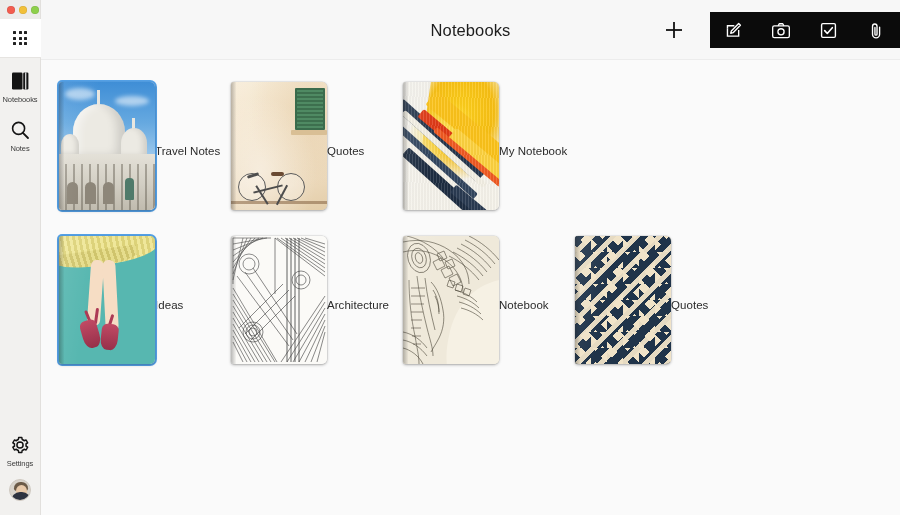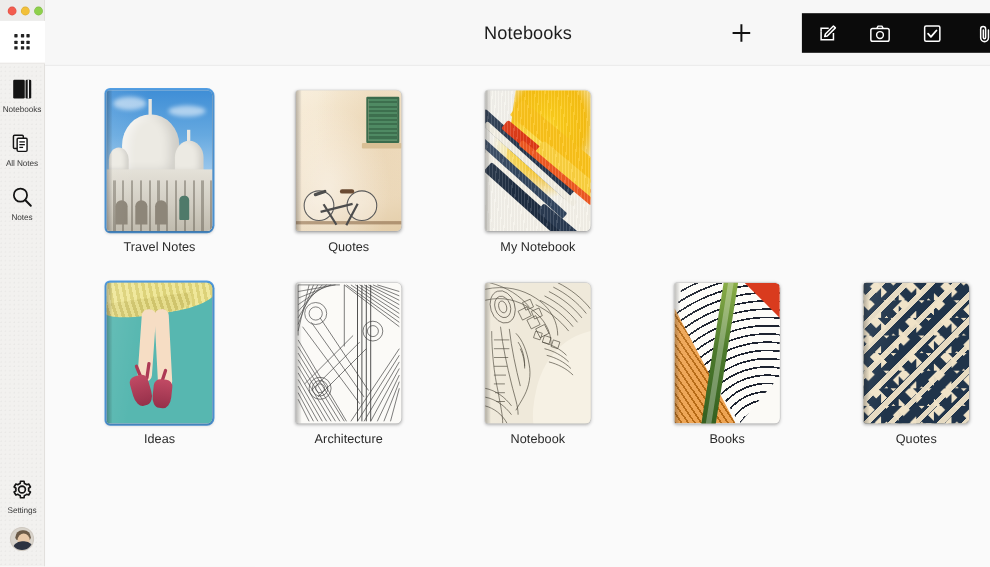--- a/index.html
+++ b/index.html
@@ -88,21 +88,21 @@
     position:absolute; right:0; top:12px;
     width:190px; height:36px;
     background:#0b0b0b;
     display:flex; align-items:center; justify-content:space-around;
   }
   .tb-btn { width:34px; height:30px; display:flex; align-items:center; justify-content:center; cursor:pointer;}
 
   
   .content { flex:1 1 auto; padding:22px 0 0 0; overflow:hidden; }
   .row { display:flex; padding-left:18px; }
-  .cell { width:172px; display:flex; flex-direction:column; align-items:center; }
+  .cell { width:172px; display:flex; flex-direction:row; align-items:center; }
   .nb-wrap { position:relative; cursor:pointer; }
   .nb {
     width:96px; height:128px; border-radius:3px 5px 5px 3px;
     overflow:hidden; position:relative;
     box-shadow:0 1px 3px rgba(0,0,0,0.30), 0 0 0 0.5px rgba(0,0,0,0.10);
     background:#ddd;
   }
   .nb.tall { height:132px; }
   .nb.sel { box-shadow:0 1px 3px rgba(0,0,0,0.30), 0 0 0 2px #55a2e8; }
   .spine {
@@ -307,32 +307,20 @@
       <span class="nav-icon">
         <svg width="19" height="20" viewBox="0 0 19 20">
           <rect x="1" y="1.5" width="10.5" height="17" rx="1.2" fill="#141414"></rect>
           <rect x="12.2" y="1.5" width="5.2" height="17" rx="1.2" fill="#141414"></rect>
           <rect x="14.2" y="1.5" width="1.1" height="17" fill="#ffffff"></rect>
         </svg>
       </span>
       <span class="nav-label">Notebooks</span>
     </div>
 
-    <div class="nav-item">
-      <span class="nav-icon">
-        <svg width="19" height="20" viewBox="0 0 19 20">
-          <rect x="1.2" y="3" width="9" height="12" rx="1" fill="none" stroke="#141414" stroke-width="1.3"></rect>
-          <rect x="4.6" y="5.6" width="9" height="12" rx="1" fill="#fff" stroke="#141414" stroke-width="1.3"></rect>
-          <line x1="6.6" y1="9" x2="11.6" y2="9" stroke="#141414" stroke-width="1.2"></line>
-          <line x1="6.6" y1="11.5" x2="11.6" y2="11.5" stroke="#141414" stroke-width="1.2"></line>
-          <line x1="6.6" y1="14" x2="10" y2="14" stroke="#141414" stroke-width="1.2"></line>
-        </svg>
-      </span>
-      <span class="nav-label">All Notes</span>
-    </div>
 
     <div class="nav-item">
       <span class="nav-icon">
         <svg width="20" height="20" viewBox="0 0 20 20">
           <circle cx="8.6" cy="8.4" r="6" fill="none" stroke="#141414" stroke-width="1.6"></circle>
           <line x1="12.9" y1="12.8" x2="18" y2="18" stroke="#141414" stroke-width="1.8" stroke-linecap="round"></line>
         </svg>
       </span>
       <span class="nav-label">Notes</span>
     </div>
@@ -647,37 +635,20 @@
                   </g>
                 </svg>
               </div>
               <span class="spine"></span>
               <span class="sheen"></span>
             </div>
           </div>
           <div class="nb-label">Notebook</div>
         </div>
 
-        <div class="cell">
-          <div class="nb-wrap">
-            <div class="nb">
-              <div class="art a-books">
-                <span class="white"></span>
-                <span class="arcs"></span>
-                <span class="red"></span>
-                <span class="orange"></span>
-                <span class="green"></span>
-                <span class="green2"></span>
-              </div>
-              <span class="spine"></span>
-              <span class="sheen"></span>
-            </div>
-          </div>
-          <div class="nb-label">Books</div>
-        </div>
 
         <div class="cell">
           <div class="nb-wrap">
             <div class="nb">
               <div class="art a-quote">
                 <span class="weave"></span>
                 <span class="ov"></span>
               </div>
               <span class="spine"></span>
               <span class="sheen"></span>

